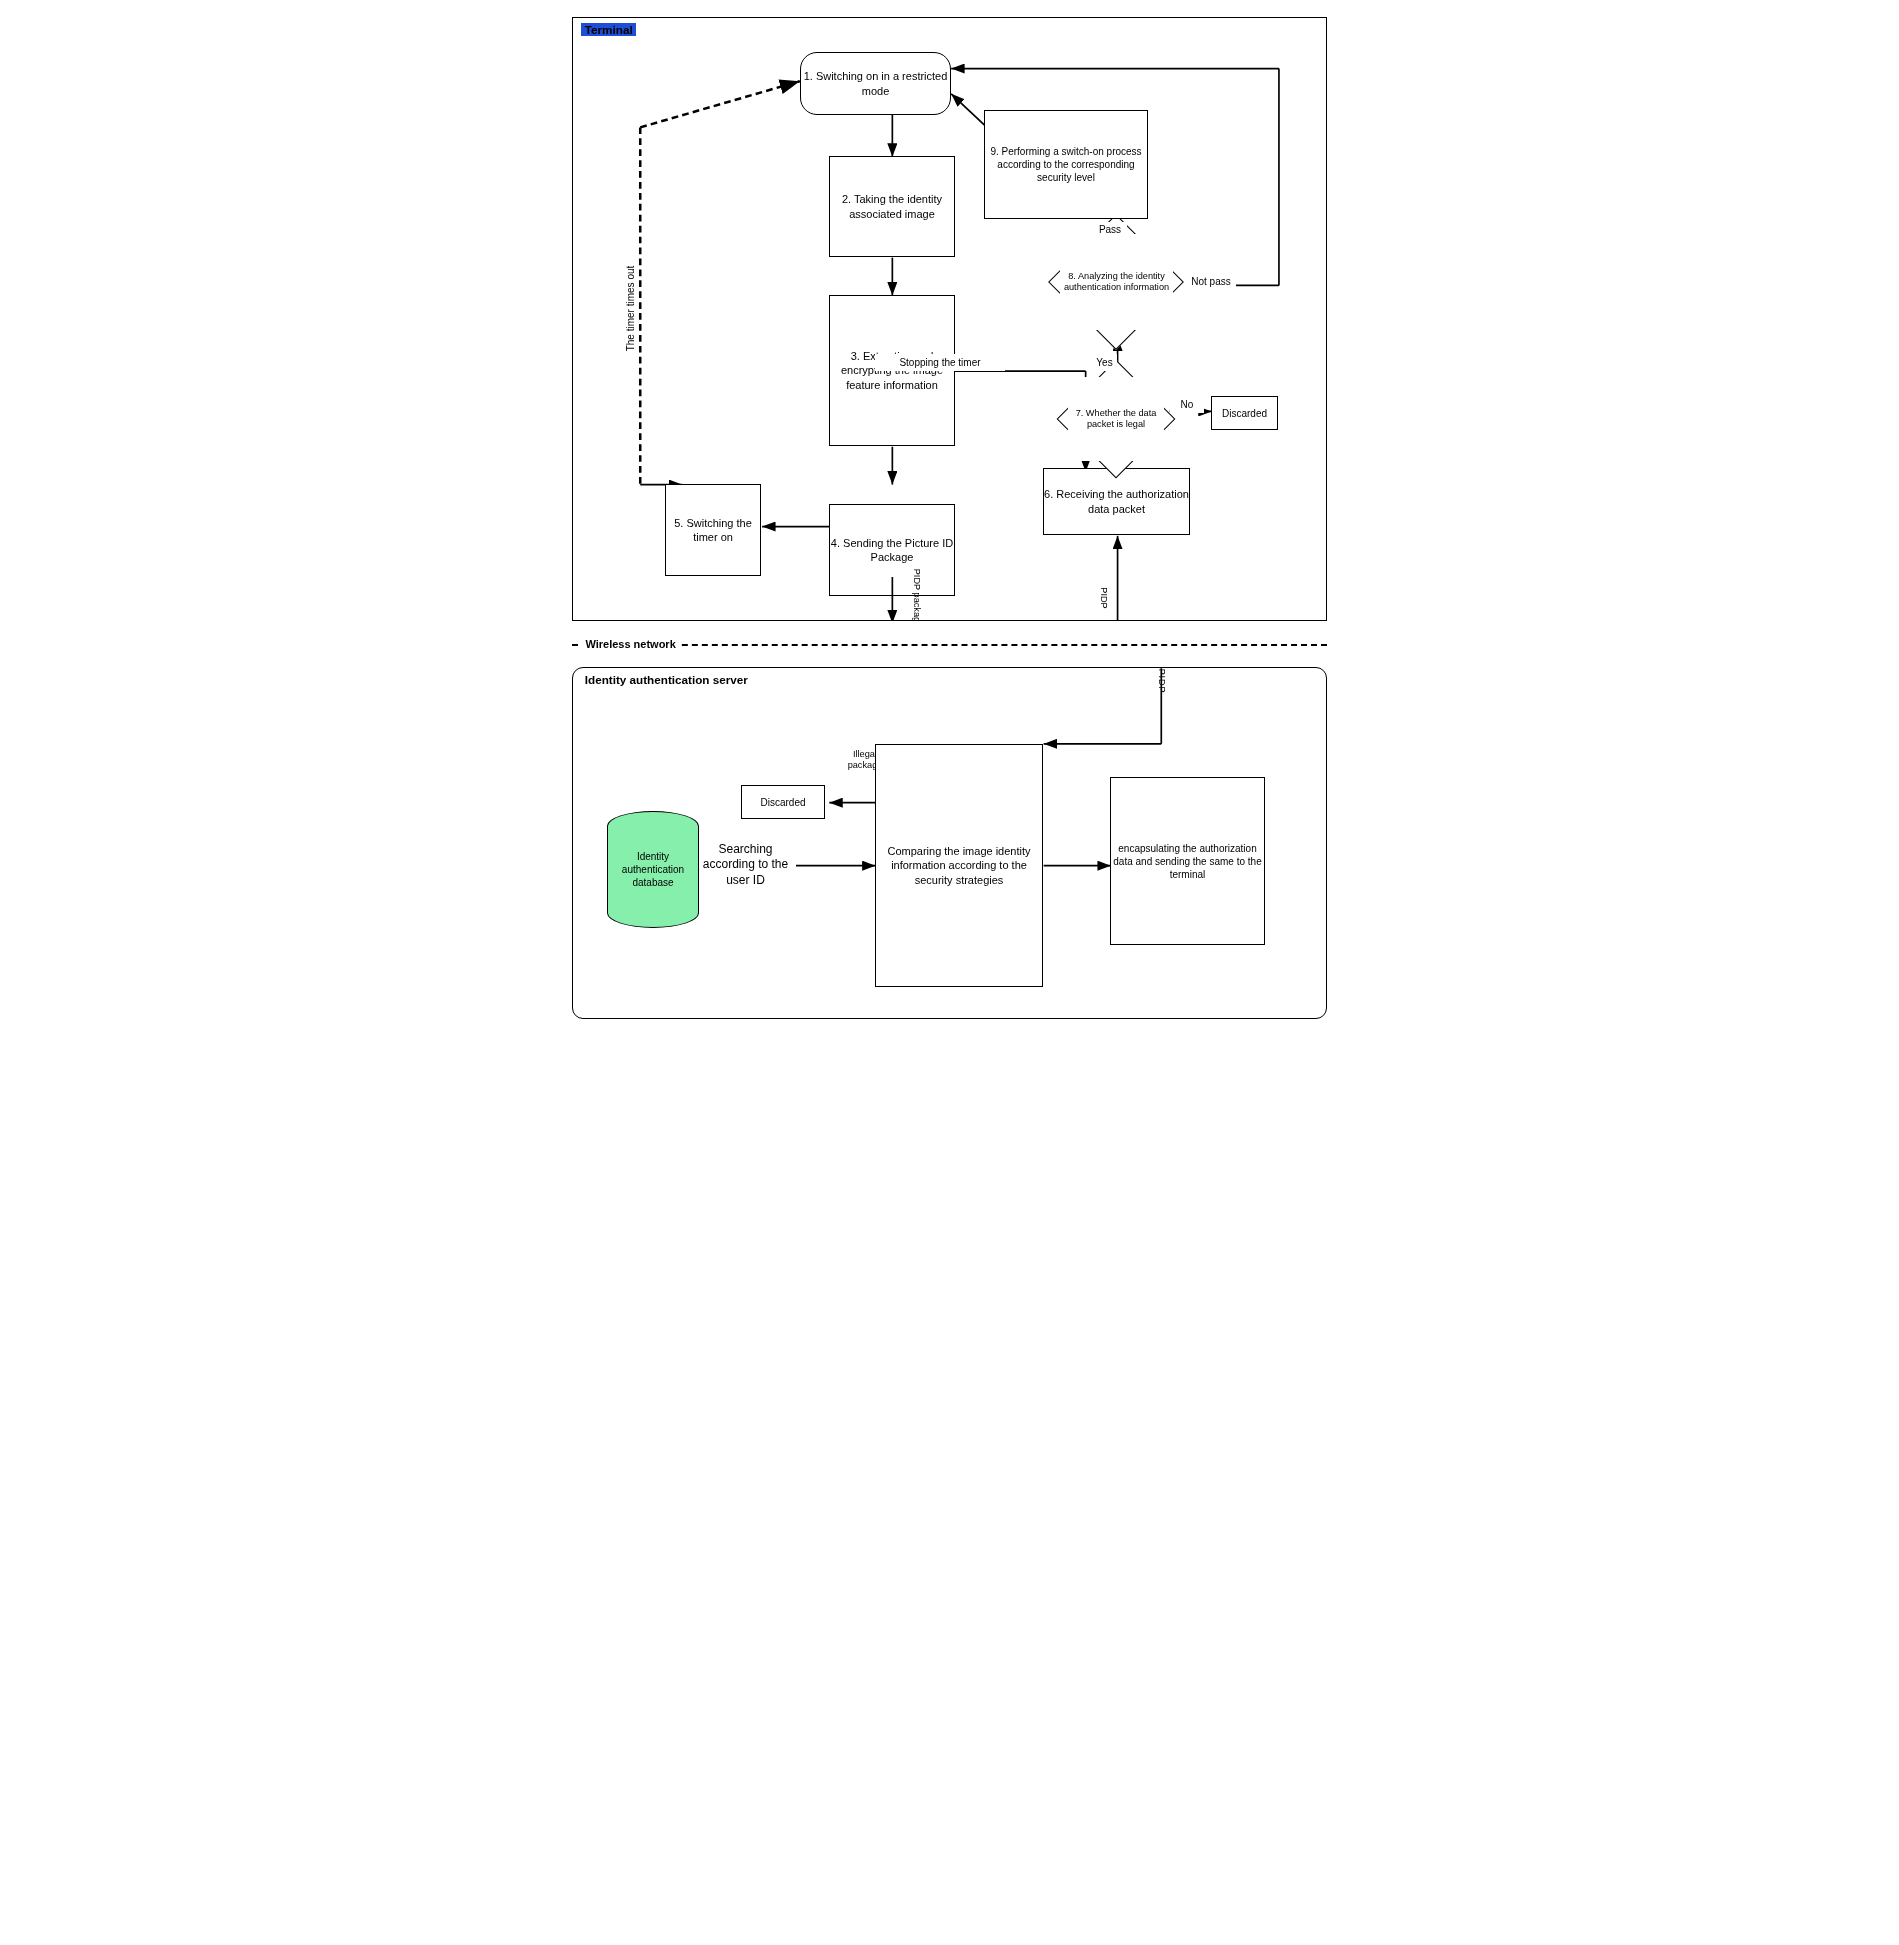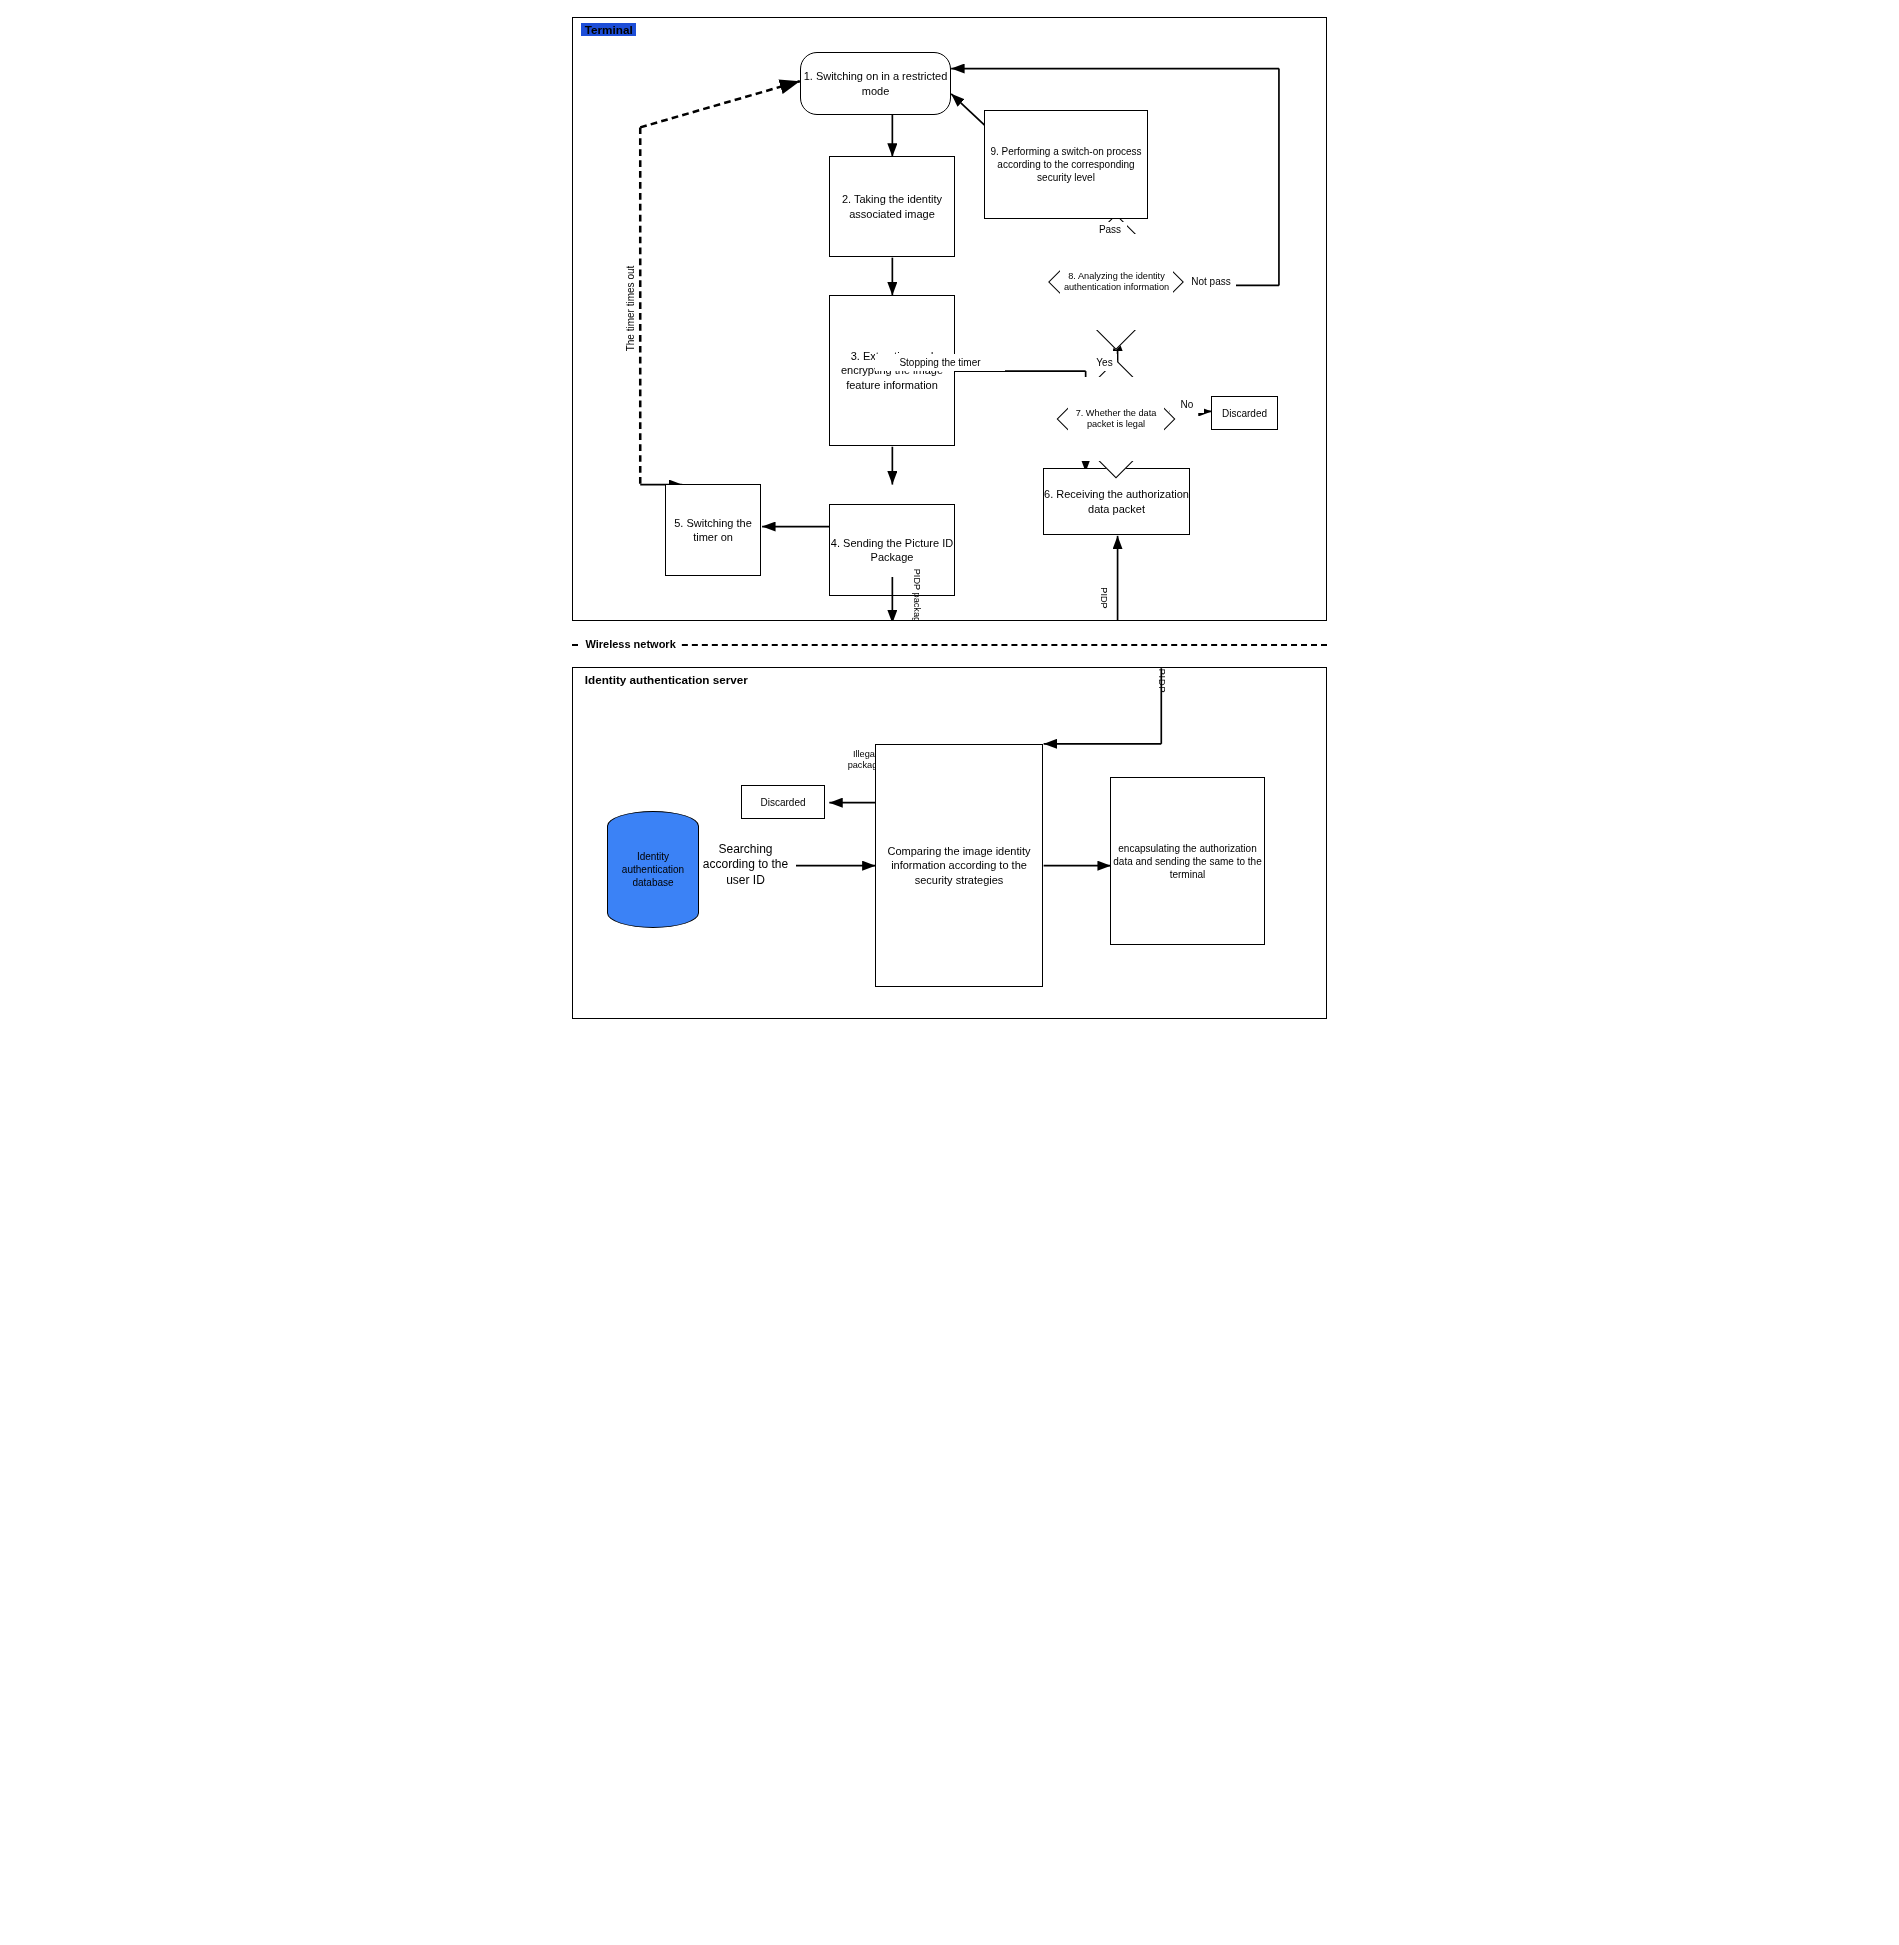--- a/index.html
+++ b/index.html
@@ -249,21 +249,21 @@
 
       <line x1="648" y1="720" x2="648" y2="616" stroke="#000" stroke-width="2" marker-end="url(#arr2)"></line>
     </svg>
   </div>
 
   <div class="wireless-section" style="background:#fff; position:relative; height:46px;">
     <div class="wireless-dashed-line"></div>
     <span class="wireless-label" style="background:#fff; z-index:1; padding:0 5px;">Wireless network</span>
   </div>
 
-  <div class="server-box" style="height: 352px; position: relative;">
+  <div class="server-box" style="height: 352px; position: relative; border-radius: 11px;">
     <span class="server-label">Identity authentication server</span>
 
     <svg class="arrows-svg" style="position:absolute;top:0;left:0;width:100%;height:100%;overflow:visible;" viewBox="0 0 896 416" width="752" height="349">
       <defs>
         <marker id="arr3" markerWidth="8" markerHeight="6" refX="8" refY="3" orient="auto">
           <polygon points="0 0, 8 3, 0 6" fill="#000"></polygon>
         </marker>
         <marker id="arr3-left" markerWidth="8" markerHeight="6" refX="0" refY="3" orient="auto">
           <polygon points="8 0, 0 3, 8 6" fill="#000"></polygon>
         </marker>
@@ -288,21 +288,21 @@
     </div>
 
     <div class="node rect" style="left:302px; top:76px; width:168px; height:243px;">
       <span>Comparing the image identity information according to the security strategies</span>
     </div>
 
     <div class="node" style="left:122px; top:172px; width:101px; height:50px; font-size:12px; text-align:center; line-height:1.3;">
       <span>Searching according to the user ID</span>
     </div>
 
-    <div style="position:absolute; left:34px; top:143px; width:92px; height:117px; border:1.7px solid #000; border-radius:50%/15px; display:flex; align-items:center; justify-content:center; text-align:center; font-size:10px; line-height:1.3; background:#3b82f6;">
+    <div style="position:absolute; left:34px; top:143px; width:92px; height:117px; border:1.7px solid #000; border-radius:50%/15px; display:flex; align-items:center; justify-content:center; text-align:center; font-size:10px; line-height:1.3; background:#86efac;">
       <span>Identity authentication database</span>
     </div>
 
     <div class="node rect" style="left:537px; top:109px; width:155px; height:168px; font-size:10px;">
       <span>encapsulating the authorization data and sending the same to the terminal</span>
     </div>
 
     <div class="rotated-text" style="left:577px; top:8.4px; transform:rotate(90deg); font-size:9.2px;">
       <span style="letter-spacing:0.8px;">PIDP</span>
     </div>

